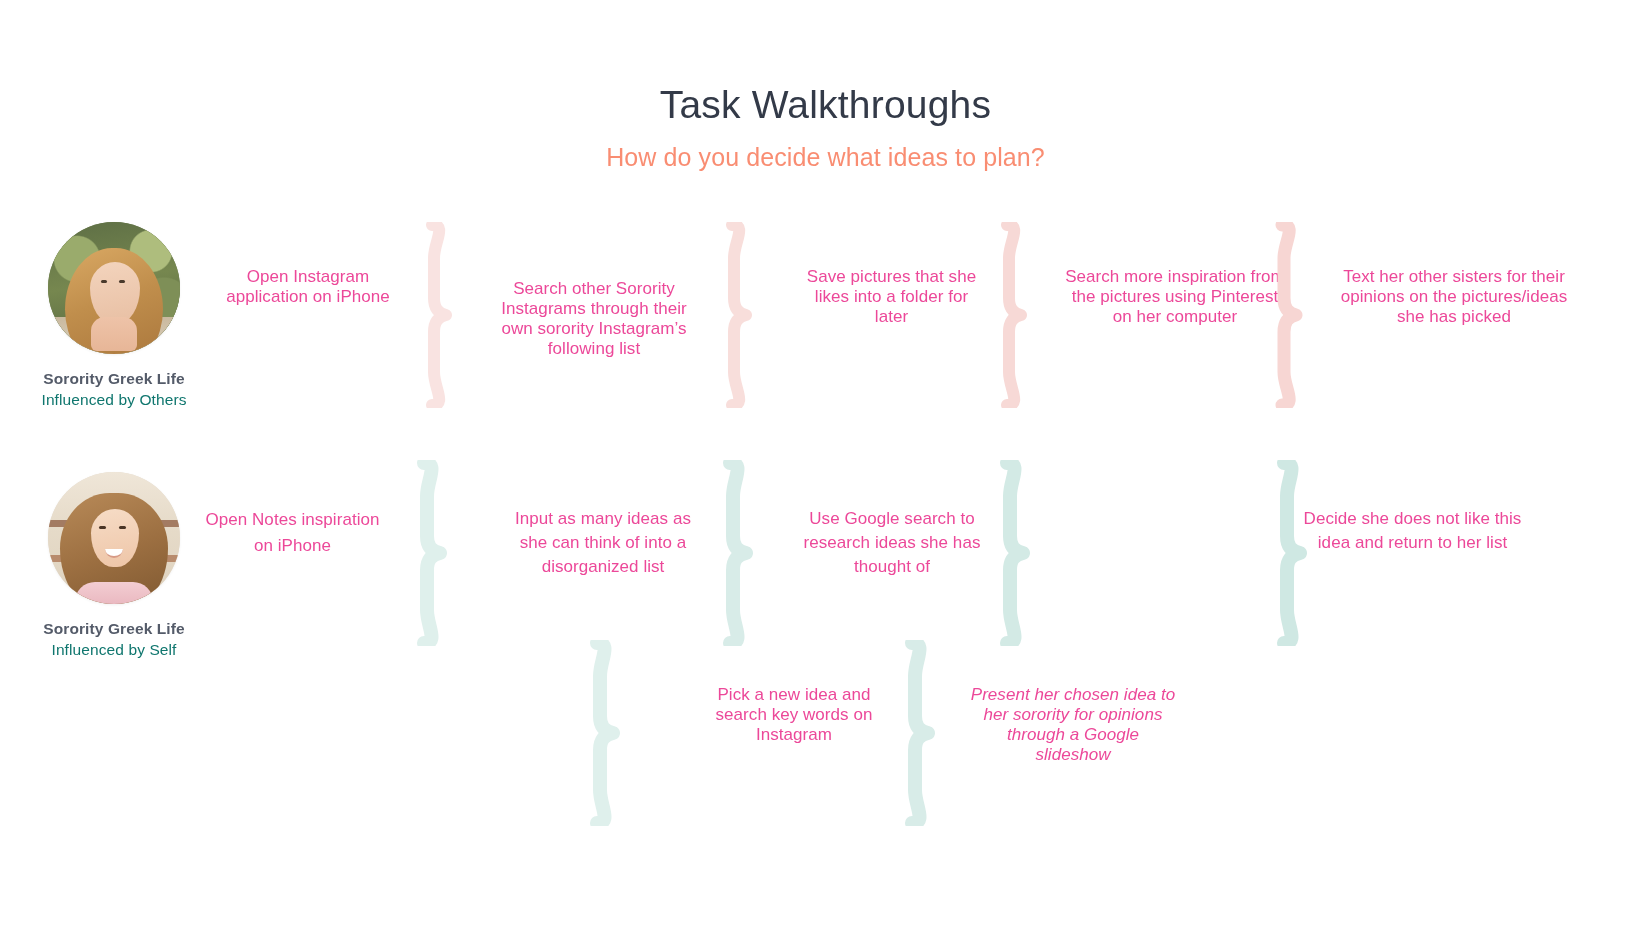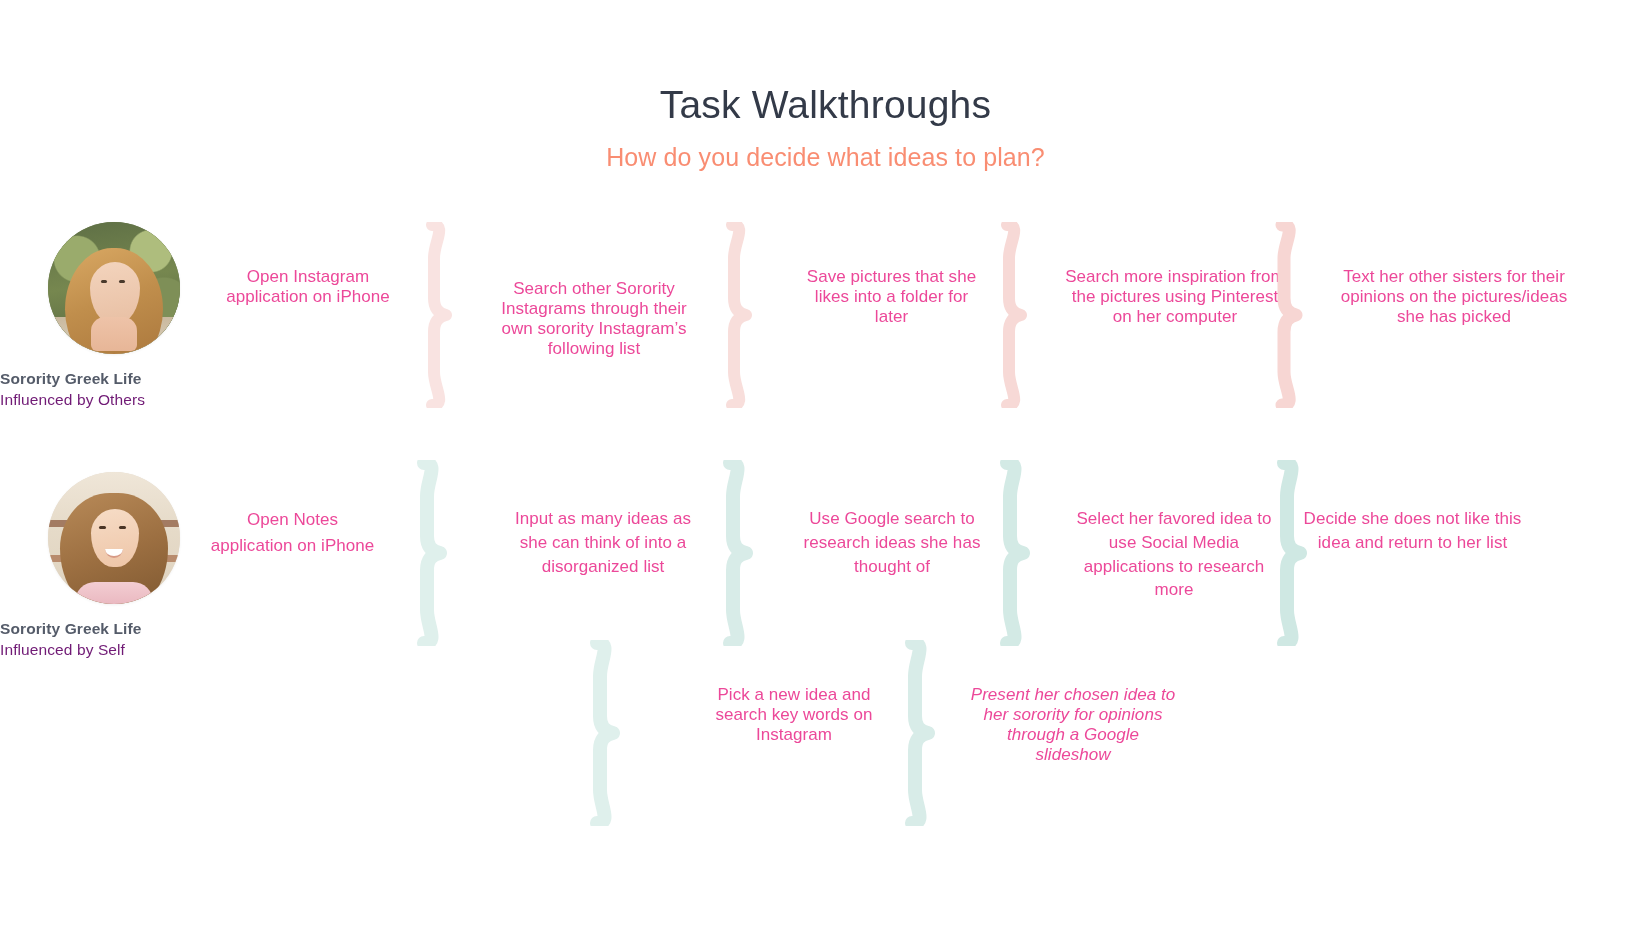--- a/index.html
+++ b/index.html
@@ -49,20 +49,21 @@
   }
   #row-primary   { top: 222px; }
   #row-secondary { top: 460px; }
   #row-tertiary  { top: 640px; }
 
   
   .persona {
     position: absolute;
     left: 0;
     width: 228px;
+    text-align: center;
   }
   .avatar {
     width: 132px;
     height: 132px;
     border-radius: 50%;
     margin: 0 auto;
     position: relative;
     overflow: hidden;
     box-shadow: 0 1px 3px rgba(0,0,0,0.06);
   }
@@ -154,21 +155,21 @@
     margin-top: 16px;
     font-size: 15.5px;
     font-weight: 700;
     color: #545b69;
     letter-spacing: 0.1px;
   }
   .persona-sub {
     margin-top: 3px;
     font-size: 15.5px;
     font-weight: 400;
-    color: #701a75;
+    color: #0f766e;
     letter-spacing: 0.1px;
   }
 
   
   .step {
     position: absolute;
     text-align: center;
     font-size: 17px;
     line-height: 1.18;
     color: #ec4899;
@@ -254,21 +255,21 @@
       <div class="face"></div>
       <div class="eyeL"></div>
       <div class="eyeR"></div>
       <div class="smile"></div>
       <div class="top"></div>
     </div>
     <div class="persona-name">Sorority Greek Life</div>
     <div class="persona-sub">Influenced by Self</div>
   </div>
 
-  <div class="step" style="left:205px; top:47px; width:175px; line-height:1.55;">Open Notes application on iPhone</div>
+  <div class="step" style="left:205px; top:47px; width:175px; line-height:1.55;">Open Notes inspiration on iPhone</div>
 
   <div class="brace" style="left:412px; top:0px;">
     <svg width="52" height="186" viewBox="0 0 52 186">
       <path d="M12 3 C27 3 15 20 15 36 L15 76 C15 86 19 91 28 93 C19 95 15 100 15 110 L15 150 C15 166 27 183 12 183" fill="none" stroke="#dff0ec" stroke-width="14" stroke-linecap="round" stroke-linejoin="round"></path>
     </svg>
   </div>
 
   <div class="step" style="left:500px; top:47px; width:206px; line-height:1.4;">Input as many ideas as she can think of into a disorganized list</div>
 
   <div class="brace" style="left:718px; top:0px;">
@@ -278,21 +279,20 @@
   </div>
 
   <div class="step" style="left:802px; top:47px; width:180px; line-height:1.4;">Use Google search to research ideas she has thought of</div>
 
   <div class="brace" style="left:995px; top:0px;">
     <svg width="52" height="186" viewBox="0 0 52 186">
       <path d="M12 3 C27 3 15 20 15 36 L15 76 C15 86 19 91 28 93 C19 95 15 100 15 110 L15 150 C15 166 27 183 12 183" fill="none" stroke="#d3eae5" stroke-width="14" stroke-linecap="round" stroke-linejoin="round"></path>
     </svg>
   </div>
 
-  <div class="step" style="left:1068px; top:47px; width:212px; line-height:1.4;">Select her favored idea to use Social Media applications to research more</div>
 
   <div class="brace" style="left:1272px; top:0px;">
     <svg width="52" height="186" viewBox="0 0 52 186">
       <path d="M12 3 C27 3 15 20 15 36 L15 76 C15 86 19 91 28 93 C19 95 15 100 15 110 L15 150 C15 166 27 183 12 183" fill="none" stroke="#cfe8e3" stroke-width="14" stroke-linecap="round" stroke-linejoin="round"></path>
     </svg>
   </div>
 
   <div class="step" style="left:1300px; top:47px; width:225px; line-height:1.4;">Decide she does not like this idea and return to her list</div>
 </div>
 

